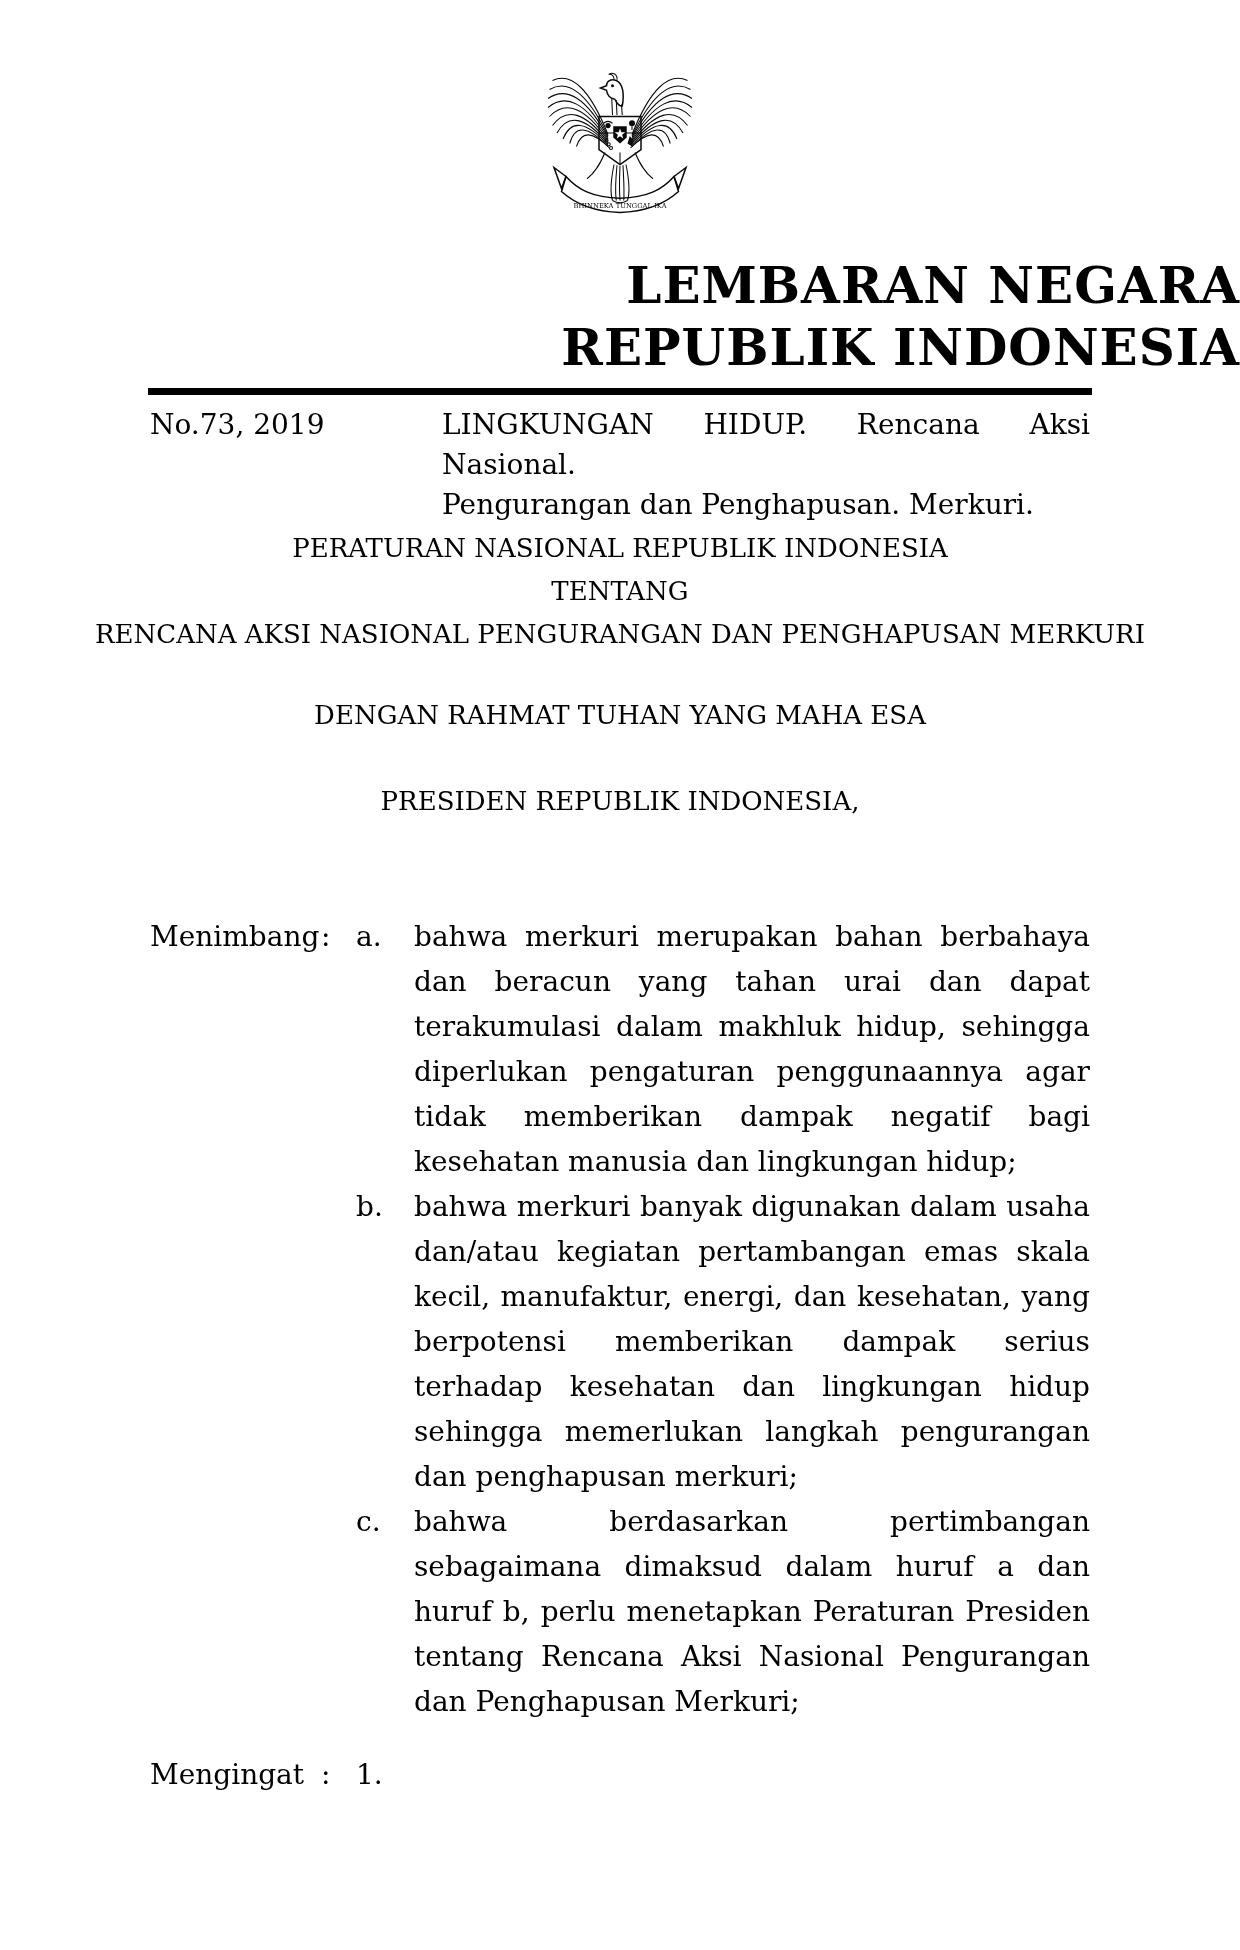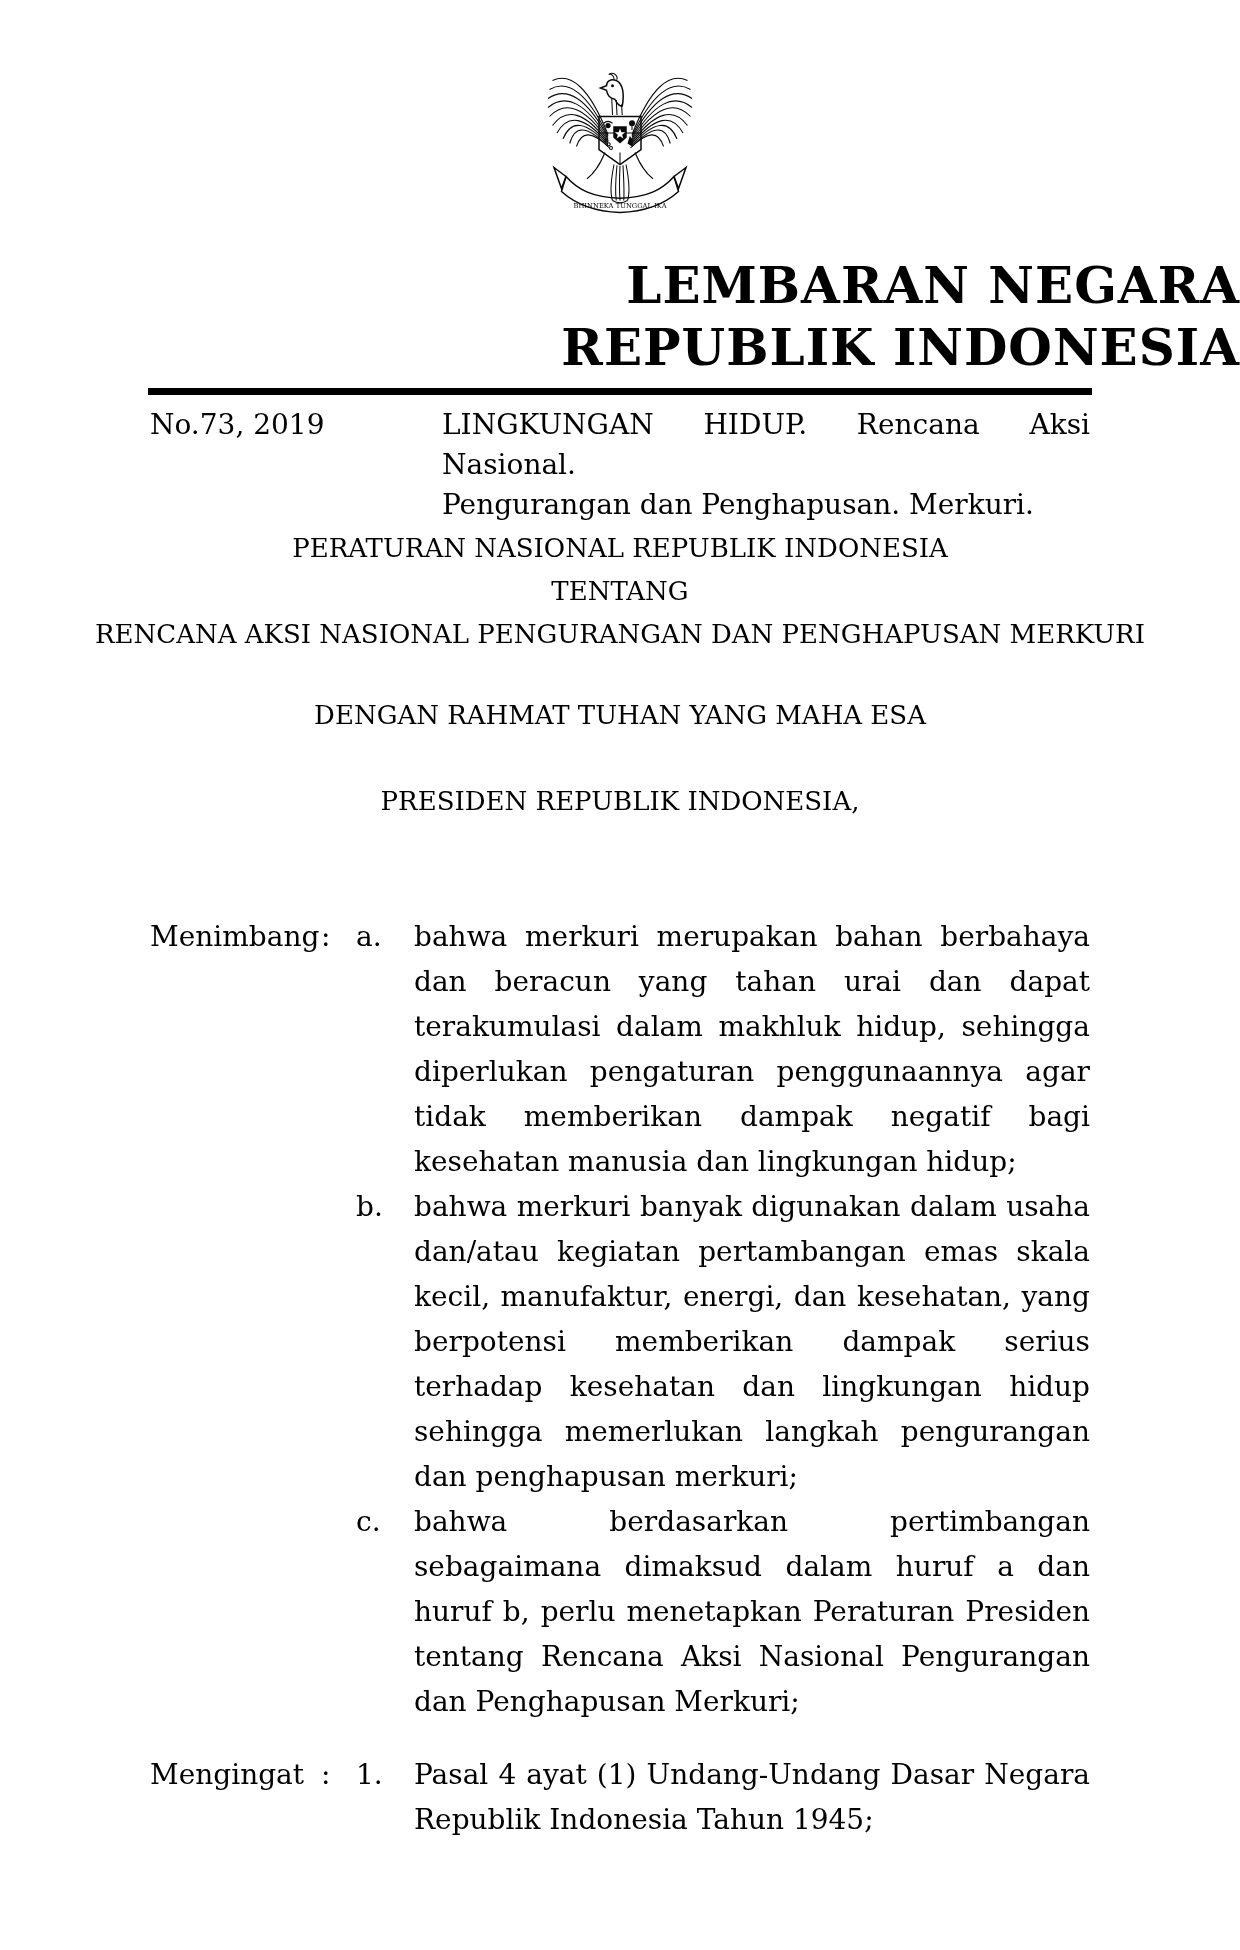--- a/index.html
+++ b/index.html
@@ -162,19 +162,18 @@
       <div class="cell-marker">c.</div>
       <div class="cell-text">bahwa berdasarkan pertimbangan sebagaimana dimaksud dalam huruf a dan huruf b, perlu menetapkan Peraturan Presiden tentang Rencana Aksi Nasional Pengurangan dan Penghapusan Merkuri;</div>
     </div>
   </div>
 
   <div class="list-block remembering">
     <div class="list-row">
       <div class="cell-label">Mengingat</div>
       <div class="cell-colon">:</div>
       <div class="cell-marker">1.</div>
-      <div class="cell-text">Pasal 4 ayat (1) Undang-Undang Dasar Negara Republik Indonesia Tahun 1945;</div>
     </div>
   </div>
 
   <div class="footer-site">www.peraturan.go.id</div>
 
 </div>
 
 </body></html>

